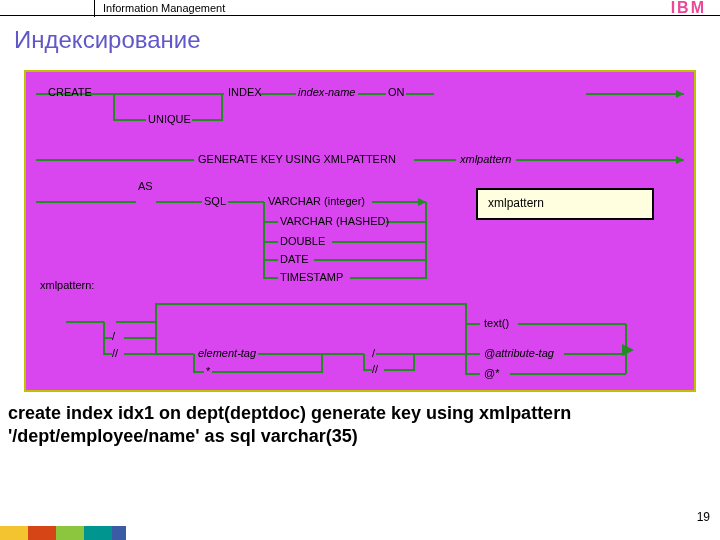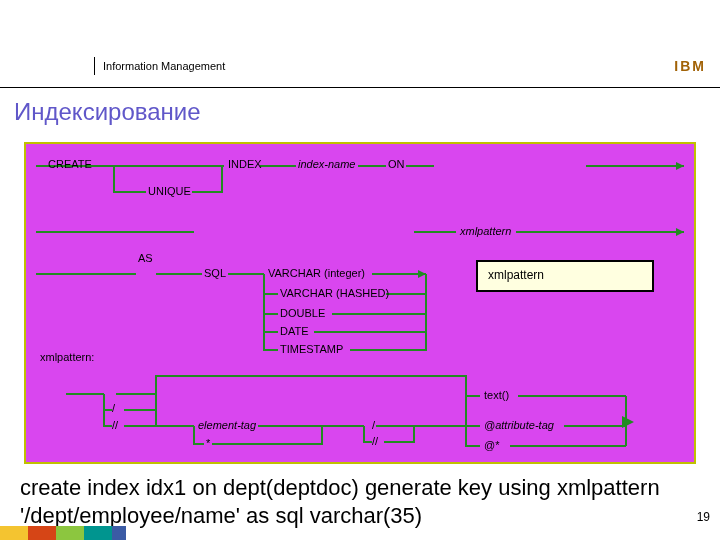--- a/index.html
+++ b/index.html
@@ -1,27 +1,27 @@
 <!DOCTYPE html>
 <html><head>
 <meta charset="utf-8">
 <style>
   * { box-sizing: border-box; margin: 0; padding: 0; }
   body { font-family: Arial, Helvetica, sans-serif; background: #fff; width: 720px; height: 540px; position: relative; overflow: hidden; }
-  .topbar { height: 44px; border-bottom: 1px solid #000; display: flex; align-items: center; padding: 0 14px; justify-content: space-between; margin-top: 44px; }
+  .topbar { height: 16px; border-bottom: 1px solid #000; display: flex; align-items: center; padding: 0 14px; justify-content: space-between; }
   .topbar-left { display: flex; align-items: center; }
   .vline { width: 1px; height: 18px; background: #000; margin-right: 8px; margin-left: 80px; }
   .topbar-title { font-size: 11px; color: #000; }
-  .ibm-logo { font-family: 'Arial Black', sans-serif; font-weight: 900; letter-spacing: 2px; font-size: 14px; color: #a16207; }
+  .ibm-logo { font-family: 'Arial Black', sans-serif; font-weight: 900; letter-spacing: 2px; font-size: 16px; color: #ec4899; }
   .page-title { font-size: 24px; color: #6057c9; padding: 10px 14px 8px; }
   .diagram-box { margin: 8px 24px 10px; background: #d946ef; border: 2px solid #c0c000; height: 322px; position: relative; font-size: 11px; }
   .node { position: absolute; white-space: nowrap; }
   .italic { font-style: italic; }
   .note { position: absolute; border: 2px solid #000; background: #ffffe0; padding: 6px 10px; font-size: 12px; line-height: 1.3; }
-  .caption { font-size: 22px; font-weight: normal; padding: 0 20px; line-height: 1.25; }
+  .caption { font-size: 18px; font-weight: bold; padding: 0 8px; line-height: 1.25; }
   .footer { position: absolute; bottom: 0; left: 0; right: 0; height: 14px; display: flex; }
   .footer .blk { height: 100%; }
   .footer .c1 { background: #f4c430; width: 28px; }
   .footer .c2 { background: #d64516; width: 28px; }
   .footer .c3 { background: #8cc63f; width: 28px; }
   .footer .c4 { background: #00958f; width: 28px; }
   .footer .c5 { background: #3b5ba5; width: 14px; }
   .footer .spacer { flex: 1; }
   .pagenum { position: absolute; right: 10px; bottom: 16px; font-size: 12px; color: #000; }
   svg.rails { position: absolute; top: 0; left: 0; }
@@ -104,20 +104,21 @@
 
     <polyline points="130,250 130,232 440,232 440,252"></polyline>
   </svg>
 
   <span class="node" style="left:22px; top:14px;">CREATE</span>
   <span class="node" style="left:202px; top:14px;">INDEX</span>
   <span class="node italic" style="left:272px; top:14px;">index-name</span>
   <span class="node" style="left:362px; top:14px;">ON</span>
   <span class="node" style="left:122px; top:41px;">UNIQUE</span>
 
+  <span class="node" style="left:172px; top:81px;">GENERATE KEY USING XMLPATTERN</span>
   <span class="node italic" style="left:434px; top:81px;">xmlpattern</span>
 
   <span class="node" style="left:112px; top:108px;text-align:center;">AS</span>
   <span class="node" style="left:178px; top:123px;">SQL</span>
   <span class="node" style="left:242px; top:123px;">VARCHAR (integer)</span>
   <span class="node" style="left:254px; top:143px;">VARCHAR (HASHED)</span>
   <span class="node" style="left:254px; top:163px;">DOUBLE</span>
   <span class="node" style="left:254px; top:181px;">DATE</span>
   <span class="node" style="left:254px; top:199px;">TIMESTAMP</span>
 

